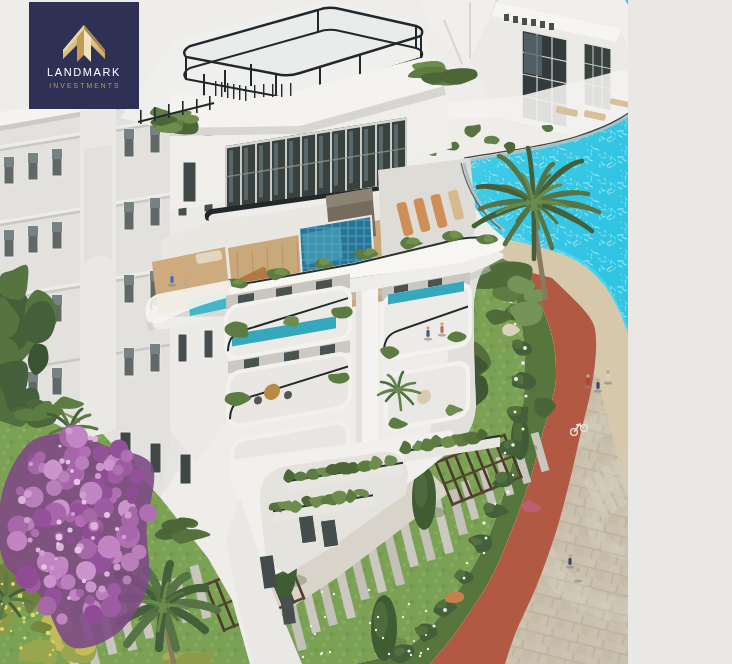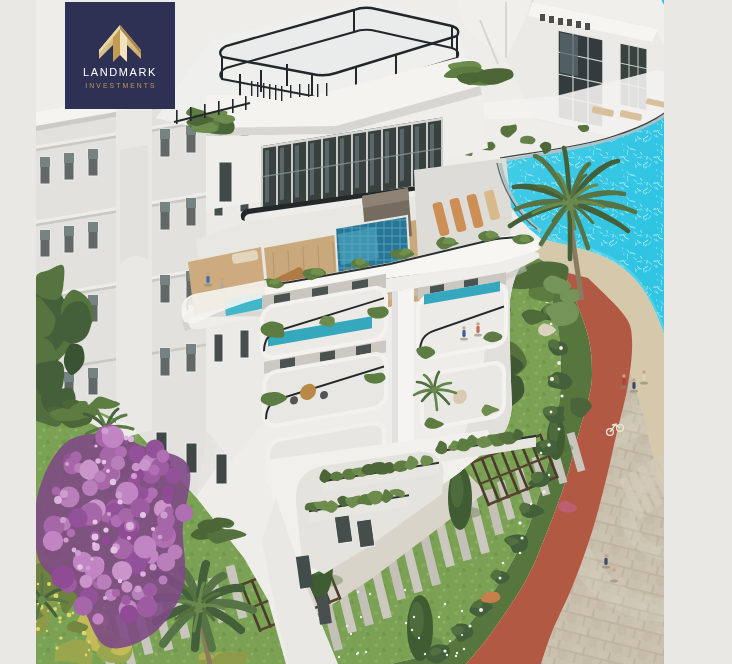--- a/index.html
+++ b/index.html
@@ -1,14 +1,14 @@
 <!DOCTYPE html>
 <html><head><meta charset="utf-8"><style>
 html,body{margin:0;padding:0;background:#e9e8e5;}
-#scene{width:628px;height:664px;position:relative;overflow:hidden;font-family:"Liberation Sans",sans-serif;padding-left:36px;}
+#scene{width:628px;height:664px;position:relative;overflow:hidden;font-family:"Liberation Sans",sans-serif;}
 </style></head><body>
 <div id="scene">
 <svg width="732" height="664" viewBox="0 0 732 664" xmlns="http://www.w3.org/2000/svg">
 <defs>
 <linearGradient id="waterg" x1="0" y1="0" x2="1" y2="1">
  <stop offset="0" stop-color="#48cee8"></stop>
  <stop offset="0.45" stop-color="#30c4e3"></stop>
  <stop offset="1" stop-color="#3ac8e6"></stop>
 </linearGradient>
 <pattern id="ripple" width="34" height="26" patternUnits="userSpaceOnUse">

